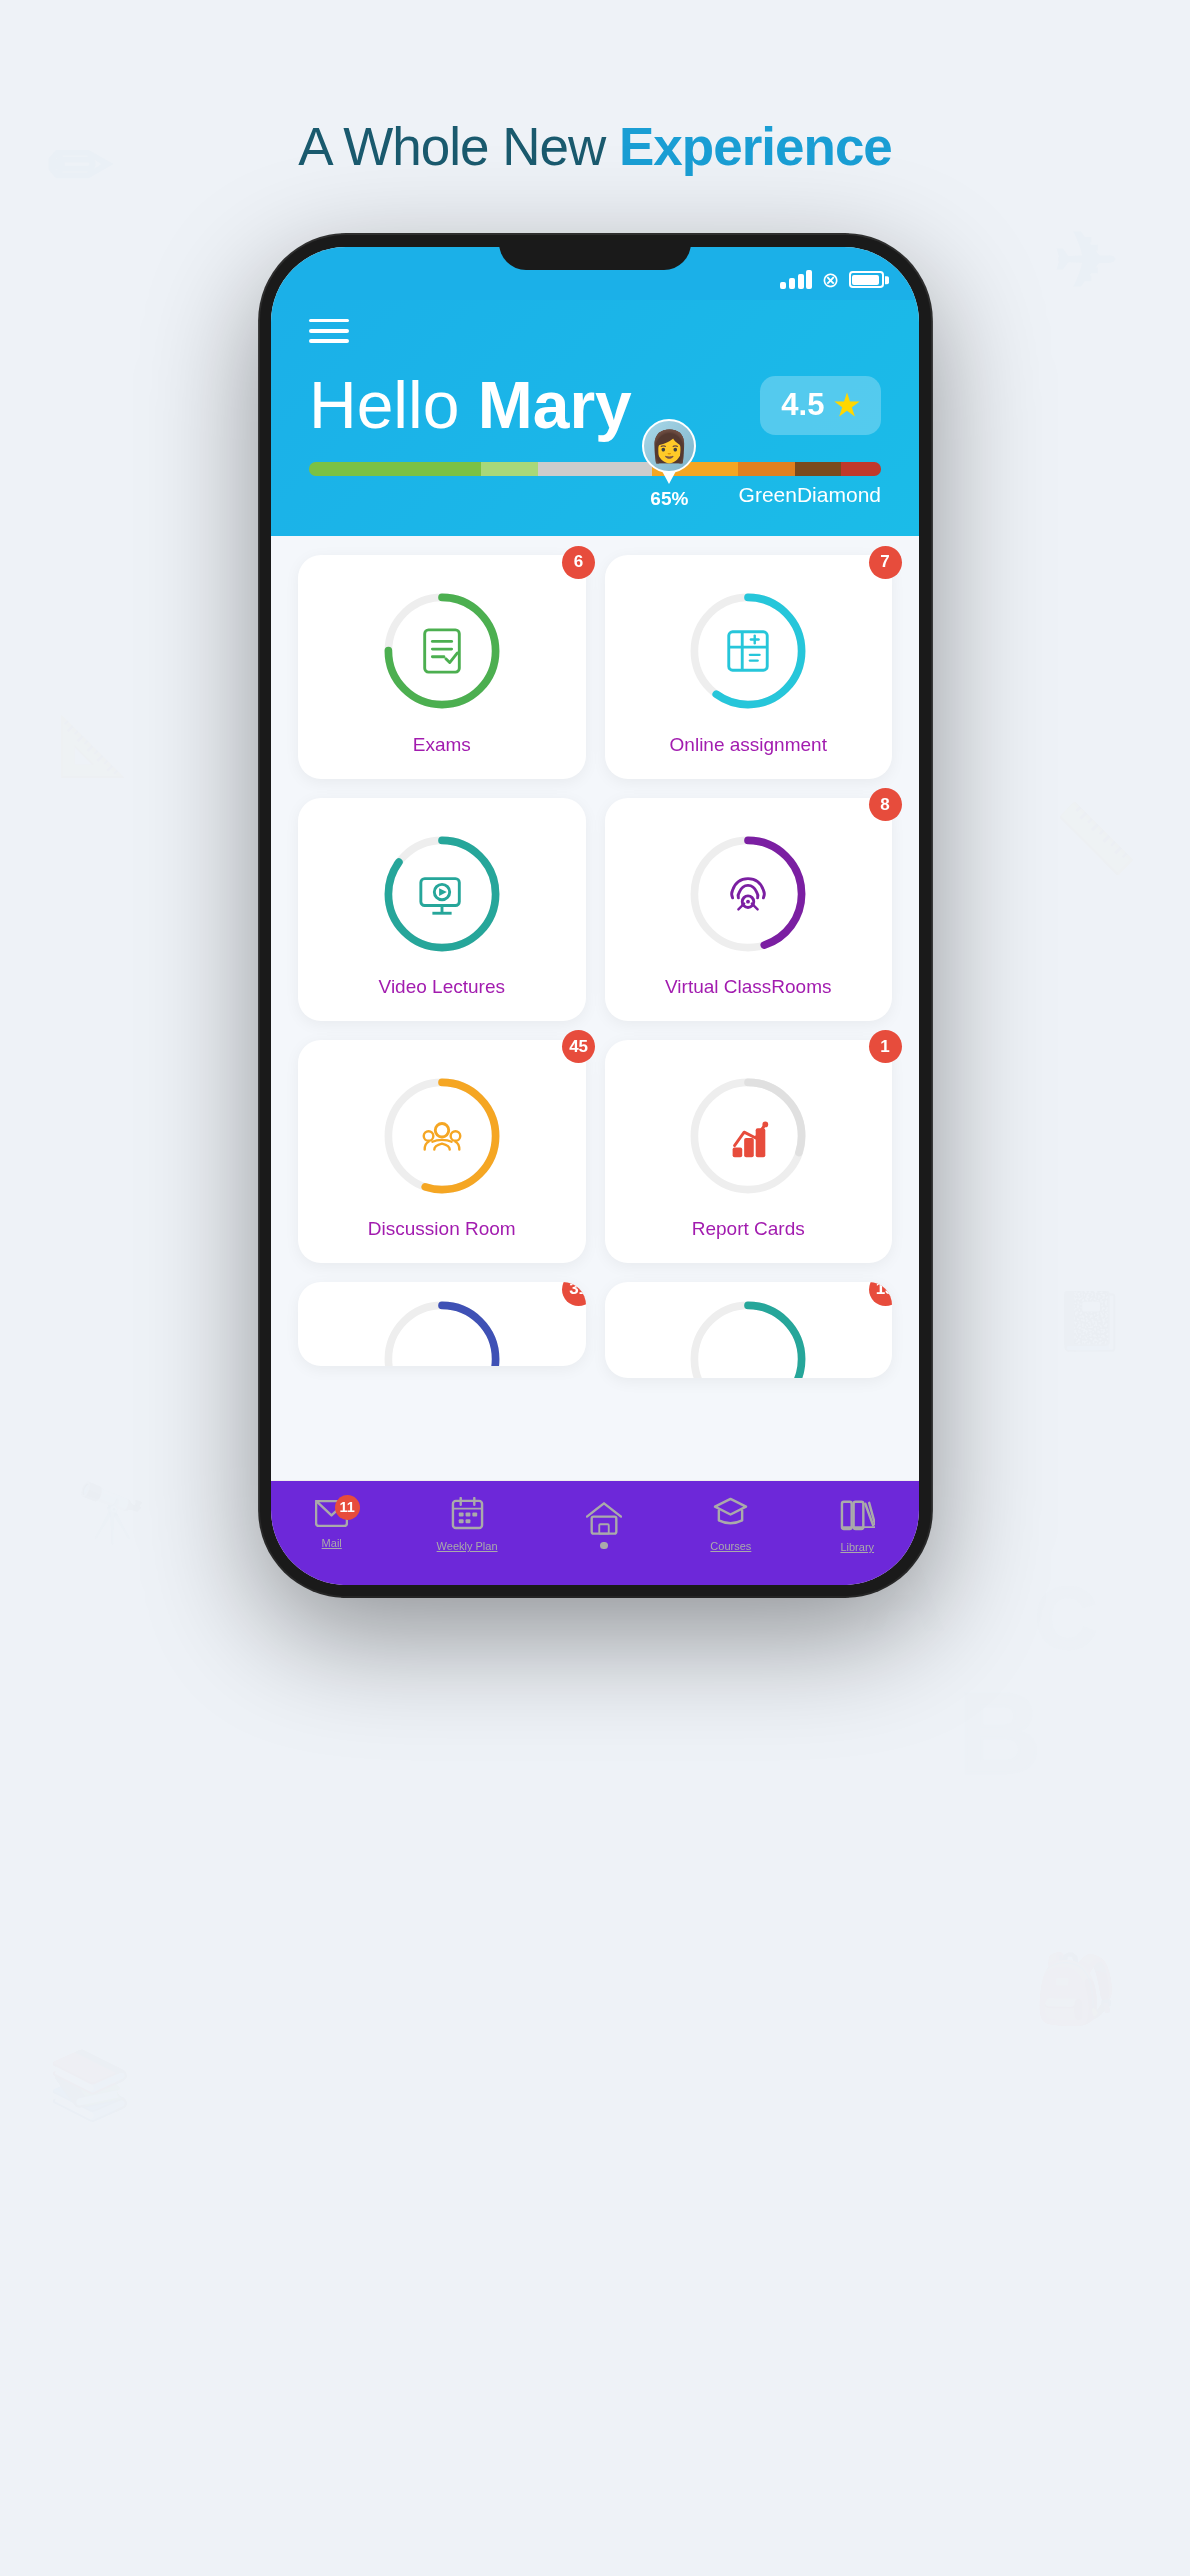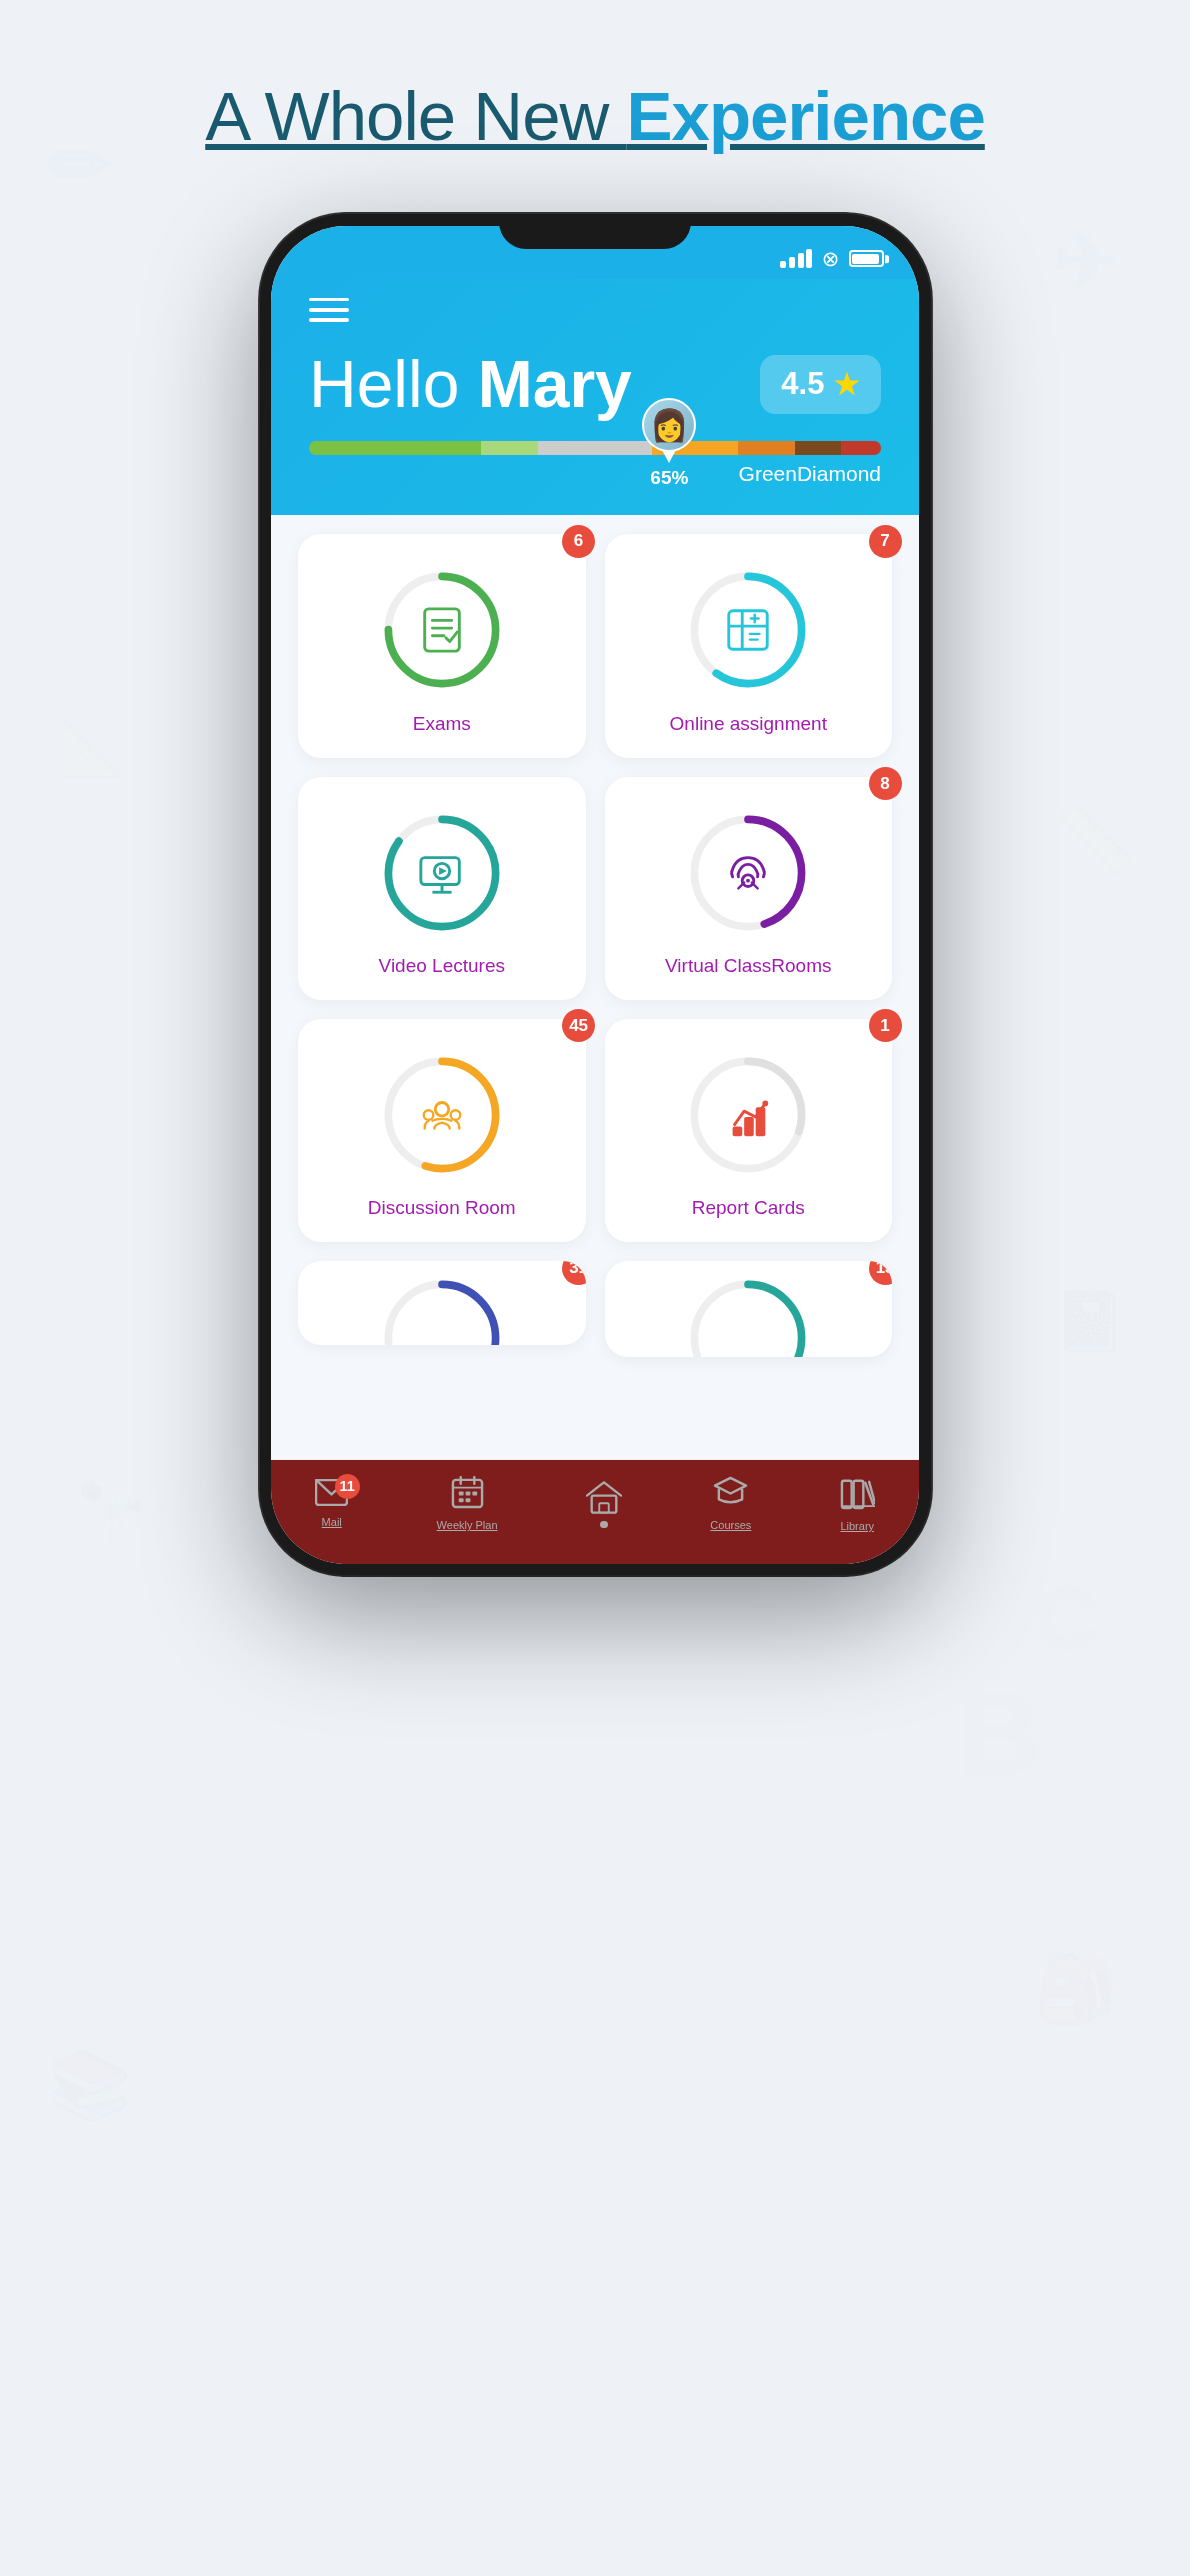--- a/index.html
+++ b/index.html
@@ -22,26 +22,25 @@
       position: absolute;
       top: 0; left: 0; right: 0; bottom: 0;
       opacity: 0.12;
       pointer-events: none;
       z-index: 0;
     }
 
     .page-title {
       position: relative;
       z-index: 2;
-      margin-top: 77px;
-      font-size: 69px;
+      margin-top: 116px;
+      font-size: 53px;
       font-weight: 400;
       color: #1a5a6e;
       letter-spacing: -1px;
-      text-decoration: underline;
     }
 
     .page-title strong {
       color: #1a9ed4;
       font-weight: 800;
     }
 
     
     .phone-frame {
       position: relative;
@@ -349,21 +348,21 @@
 
     .card-label {
       font-size: 19px;
       color: #a21caf;
       font-weight: 500;
       text-align: center;
     }
 
     
     .bottom-nav {
-      background: #7f1d1d;
+      background: #6d28d9;
       height: 105px;
       display: flex;
       align-items: center;
       justify-content: space-around;
       border-top: 1px solid #eee;
       padding-bottom: 15.3px;
       flex-shrink: 0;
     }
 
     .nav-item {

